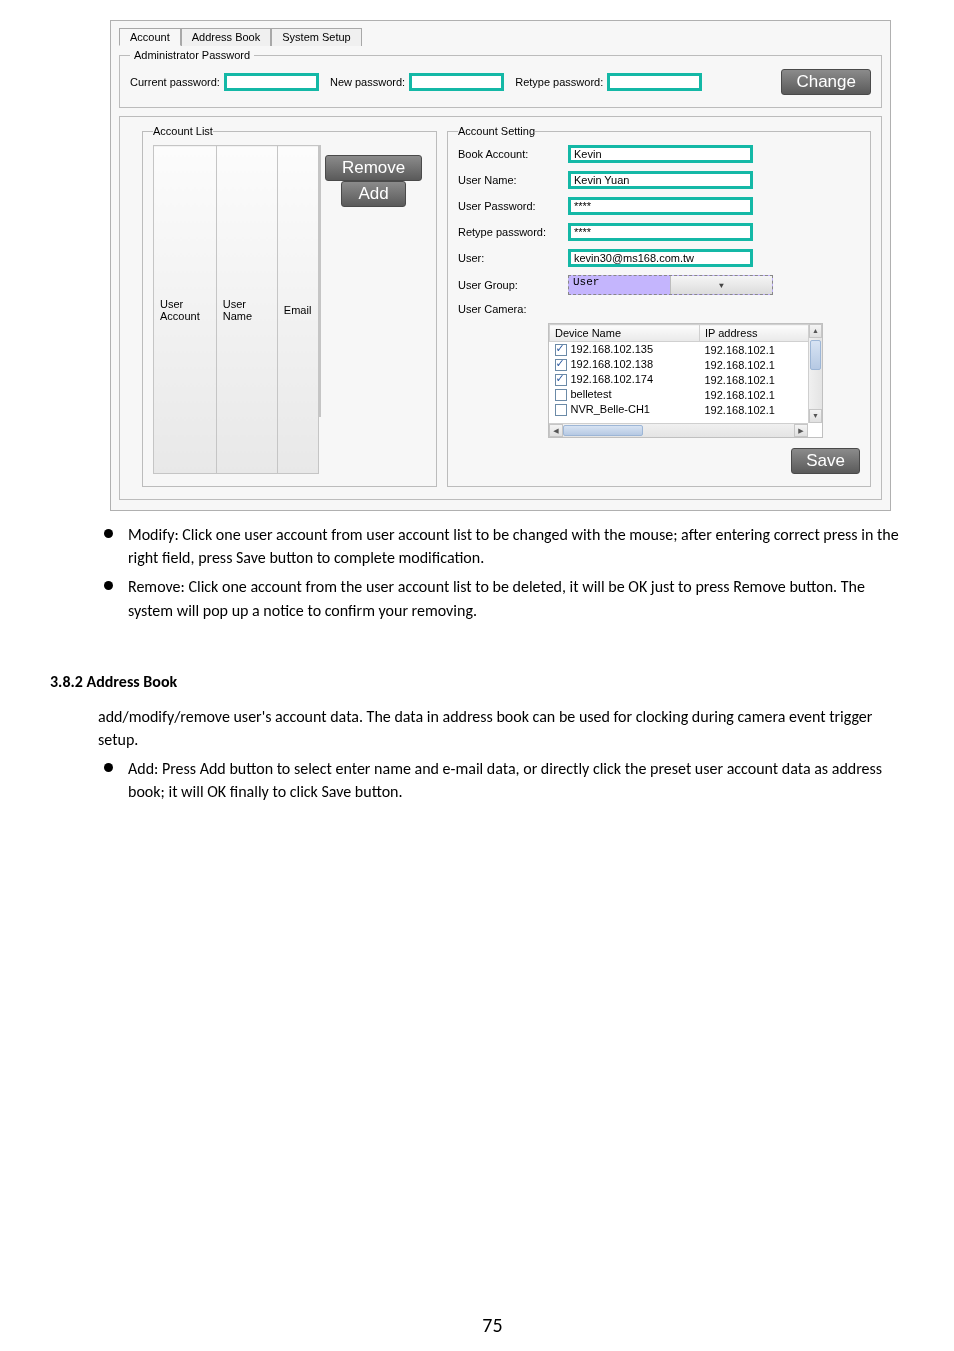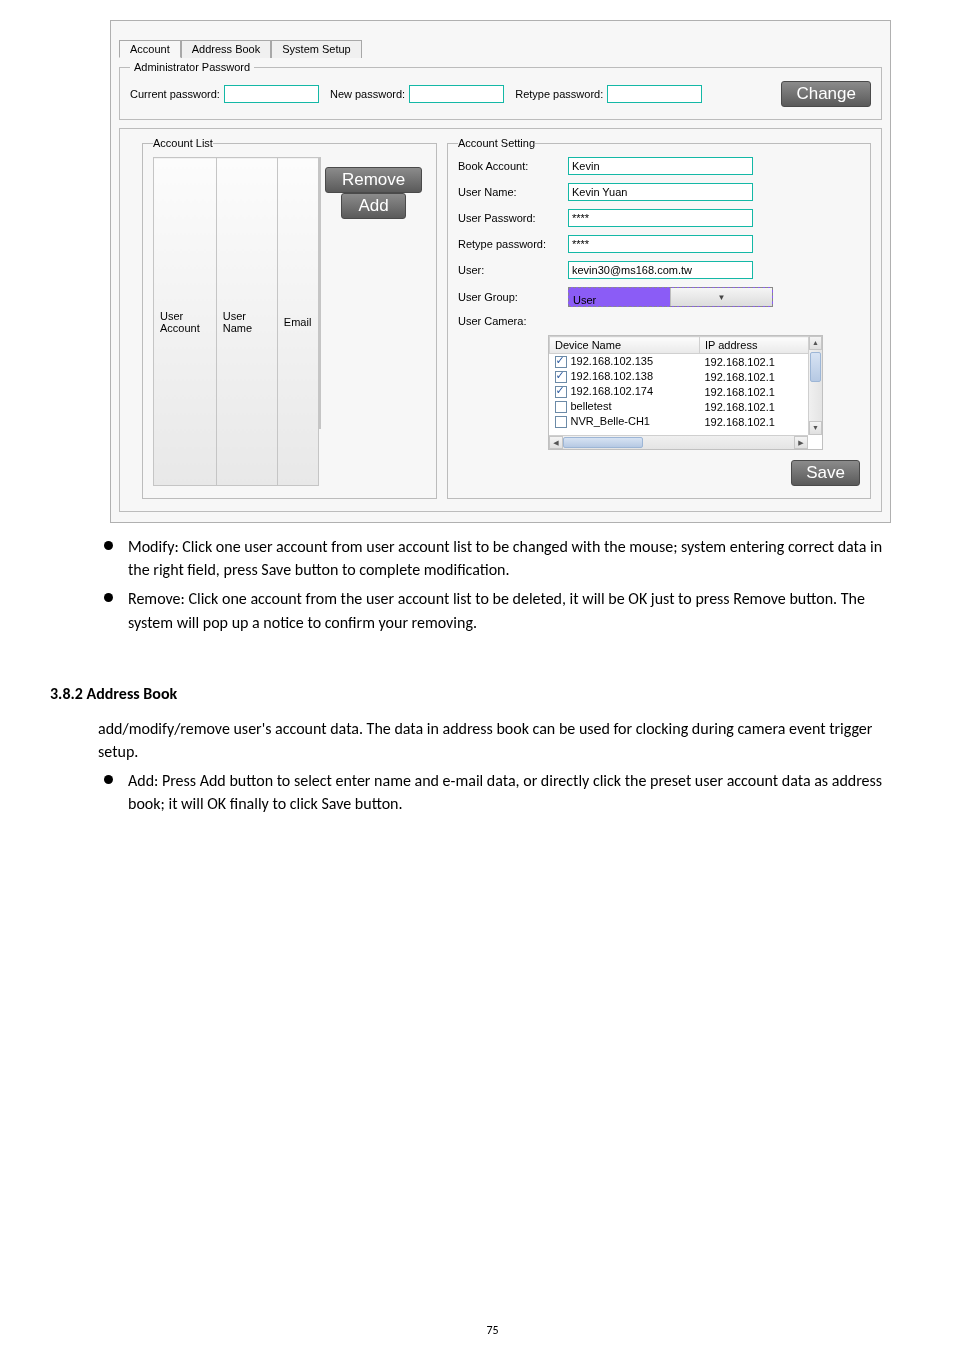--- a/index.html
+++ b/index.html
@@ -13,21 +13,21 @@
     position: relative;
     padding: 0 50px 40px 50px;
   }
 
   
   .dialog-wrap { margin: 20px 0 10px 60px; }
   .dialog {
     width: 781px;
     background: #f7f7f7;
     border: 1px solid #b0b0b0;
-    padding: 18px 8px 10px 8px;
+    padding: 6px 8px 10px 8px;
     font-family: Tahoma, "Segoe UI", sans-serif;
     font-size: 11px;
     color: #000;
   }
 
   
   .tabstrip {
     display: flex;
     gap: 0;
     position: relative;
@@ -60,21 +60,21 @@
   
   .pwdrow {
     display: flex;
     align-items: center;
     gap: 4px;
     flex-wrap: nowrap;
   }
   .lbl { white-space: nowrap; }
   .txt {
     height: 18px;
-    border: 1px solid #14b8a6;
+    border: 3px solid #14b8a6;
     background: #fff;
     font-size: 11px;
     padding: 0 3px;
   }
   .txt.small { width: 95px; }
 
   .btn {
     display: inline-block;
     padding: 2px 14px;
     font-size: 17px;
@@ -126,22 +126,23 @@
     align-items: center;
     margin-bottom: 8px;
   }
   .fldrow .lab { width: 110px; }
   .fldrow .txt { width: 185px; }
   .combo {
     display: inline-flex;
     border: 1px dashed #888;
     height: 20px;
     width: 205px;
-    align-items: flex-end;
-    background: #8b5cf6;
+    align-items: flex-start;
+    background: #c4b5fd;
+    font-family: Liberation Mono, monospace;
   }
   .combo span { flex:1; padding: 0 4px; font-size:11px; }
   .combo .arrow {
     width: 18px;
     height: 100%;
     border-left: 1px solid #bdbdbd;
     background: linear-gradient(#f5f5f5,#dcdcdc);
     display:flex; align-items:center; justify-content:center;
     font-size: 8px; color:#444;
   }
@@ -258,21 +259,21 @@
   }
   p.intro {
     margin: 0 0 6px 48px;
     line-height: 1.45;
     font-size:16px;
   }
   .pagenum {
     position: absolute;
     bottom: 14px; left: 0; right: 0;
     text-align: center;
-    font-size: 12px;
+    font-size: 20px;
     margin-left: 31px;
   }
 </style>
 </head>
 <body>
 
 <div class="dialog-wrap">
   <div class="dialog">
 
     <div class="tabstrip">
@@ -399,21 +400,21 @@
           </div>
         </fieldset>
 
       </div>
     </fieldset>
 
   </div>
 </div>
 
 <ul class="doc">
-  <li>Modify: Click one user account from user account list to be changed with the mouse; system entering correct data in the right field, press Save button to complete modification.</li>
+  <li>Modify: Click one user account from user account list to be changed with the mouse; after entering correct press in the right field, press Save button to complete modification.</li>
   <li>Remove: Click one account from the user account list to be deleted, it will be OK just to press Remove button. The system will pop up a notice to confirm your removing.</li>
 </ul>
 
 <h3 class="sec">3.8.2 Address Book</h3>
 
 <p class="intro">add/modify/remove user's account data. The data in address book can be used for clocking during camera event trigger setup.</p>
 
 <ul class="doc" style="margin-top:4px;">
   <li>Add: Press Add button to select enter name and e-mail data, or directly click the preset user account data as address book; it will OK finally to click Save button.</li>
 </ul>

